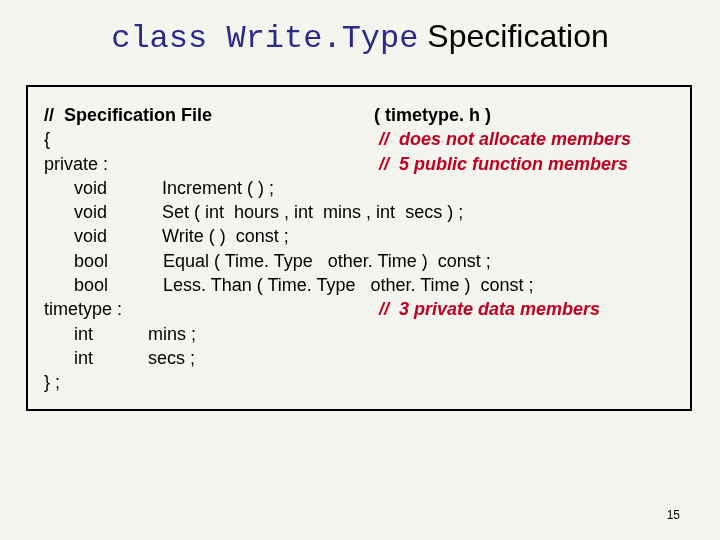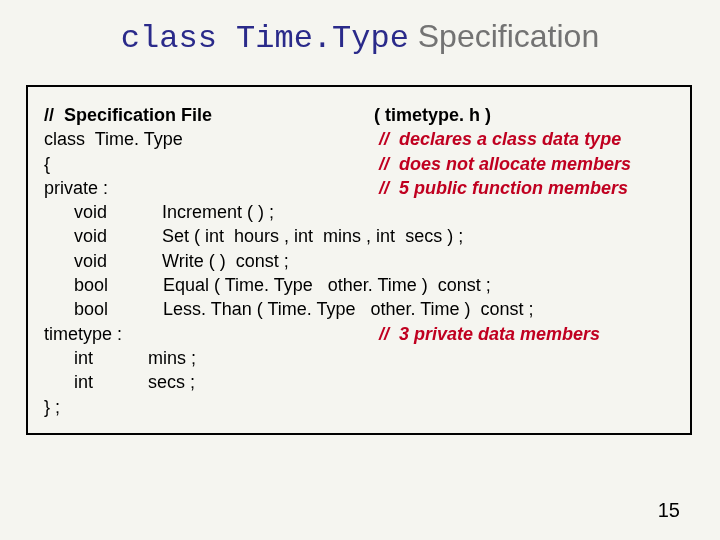--- a/index.html
+++ b/index.html
@@ -15,21 +15,21 @@
     text-align: center;
     padding-top: 18px;
     padding-bottom: 18px;
     font-size: 32px;
   }
   .title-code {
     font-family: "Courier New", Courier, monospace;
     color: #2a2a8a;
   }
   .title-spec {
-    color: #737373;
+    color: #000000;
   }
   .code-box {
     margin: 10px 28px 0 26px;
     border: 2px solid #000;
     padding: 16px 16px 14px 16px;
     font-family: Arial, Helvetica, sans-serif;
     font-size: 18px;
     color: #000;
     line-height: 1.35;
   }
@@ -42,43 +42,39 @@
     font-style: italic;
     font-weight: bold;
   }
   .bold {
     font-weight: bold;
   }
   .page-num {
     position: absolute;
     right: 40px;
     bottom: 18px;
-    font-size: 20px;
+    font-size: 12px;
     color: #000;
     margin-left: 39px;
   }
 </style>
 </head>
 <body>
 
 <div class="title">
-  <span class="title-code">class Time.Type</span><span class="title-spec"> Specification</span>
+  <span class="title-code">class Write.Type</span><span class="title-spec"> Specification</span>
 </div>
 
 <div class="code-box">
 
   <div class="row">
     <span class="bold" style="width:330px">//  Specification File</span>
     <span class="bold">( timetype. h )</span>
   </div>
 
-  <div class="row">
-    <span style="width:335px">class  Time. Type</span>
-    <span class="red">//  declares a class data type</span>
-  </div>
 
   <div class="row">
     <span style="width:335px">{</span>
     <span class="red">//  does not allocate members</span>
   </div>
 
   <div class="row">
     <span style="width:335px">private :</span>
     <span class="red">//  5 public function members</span>
   </div>

